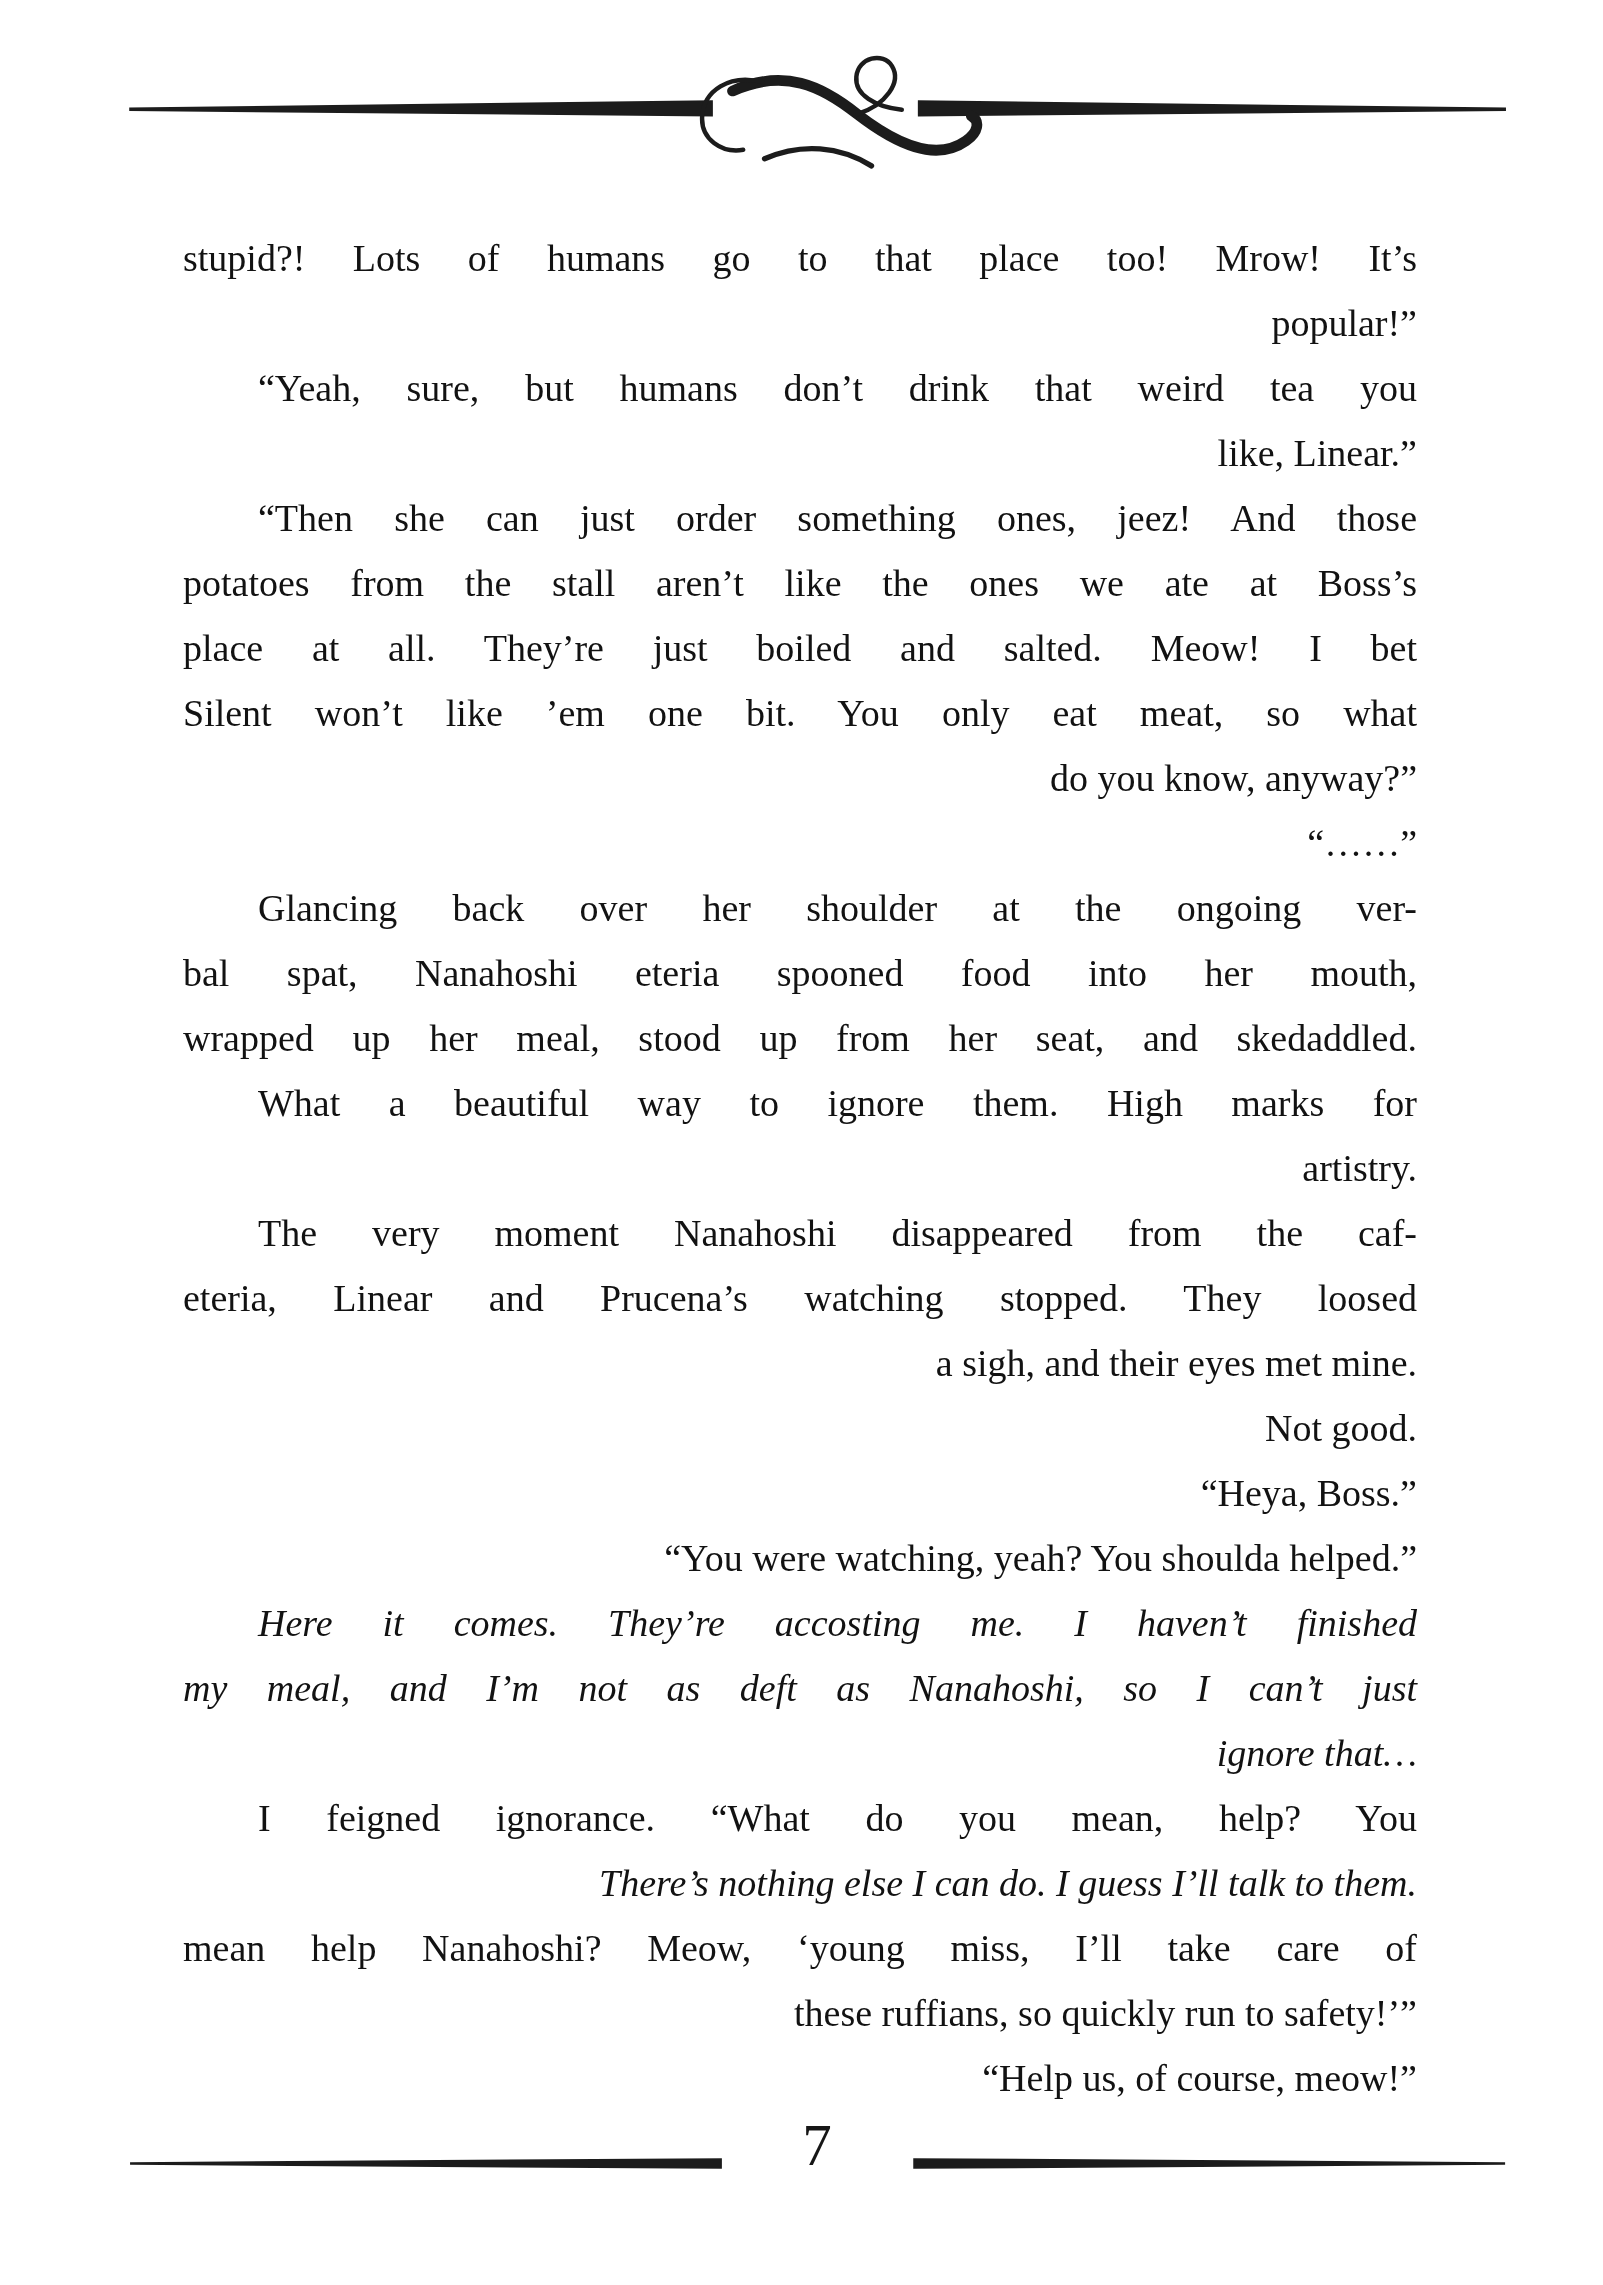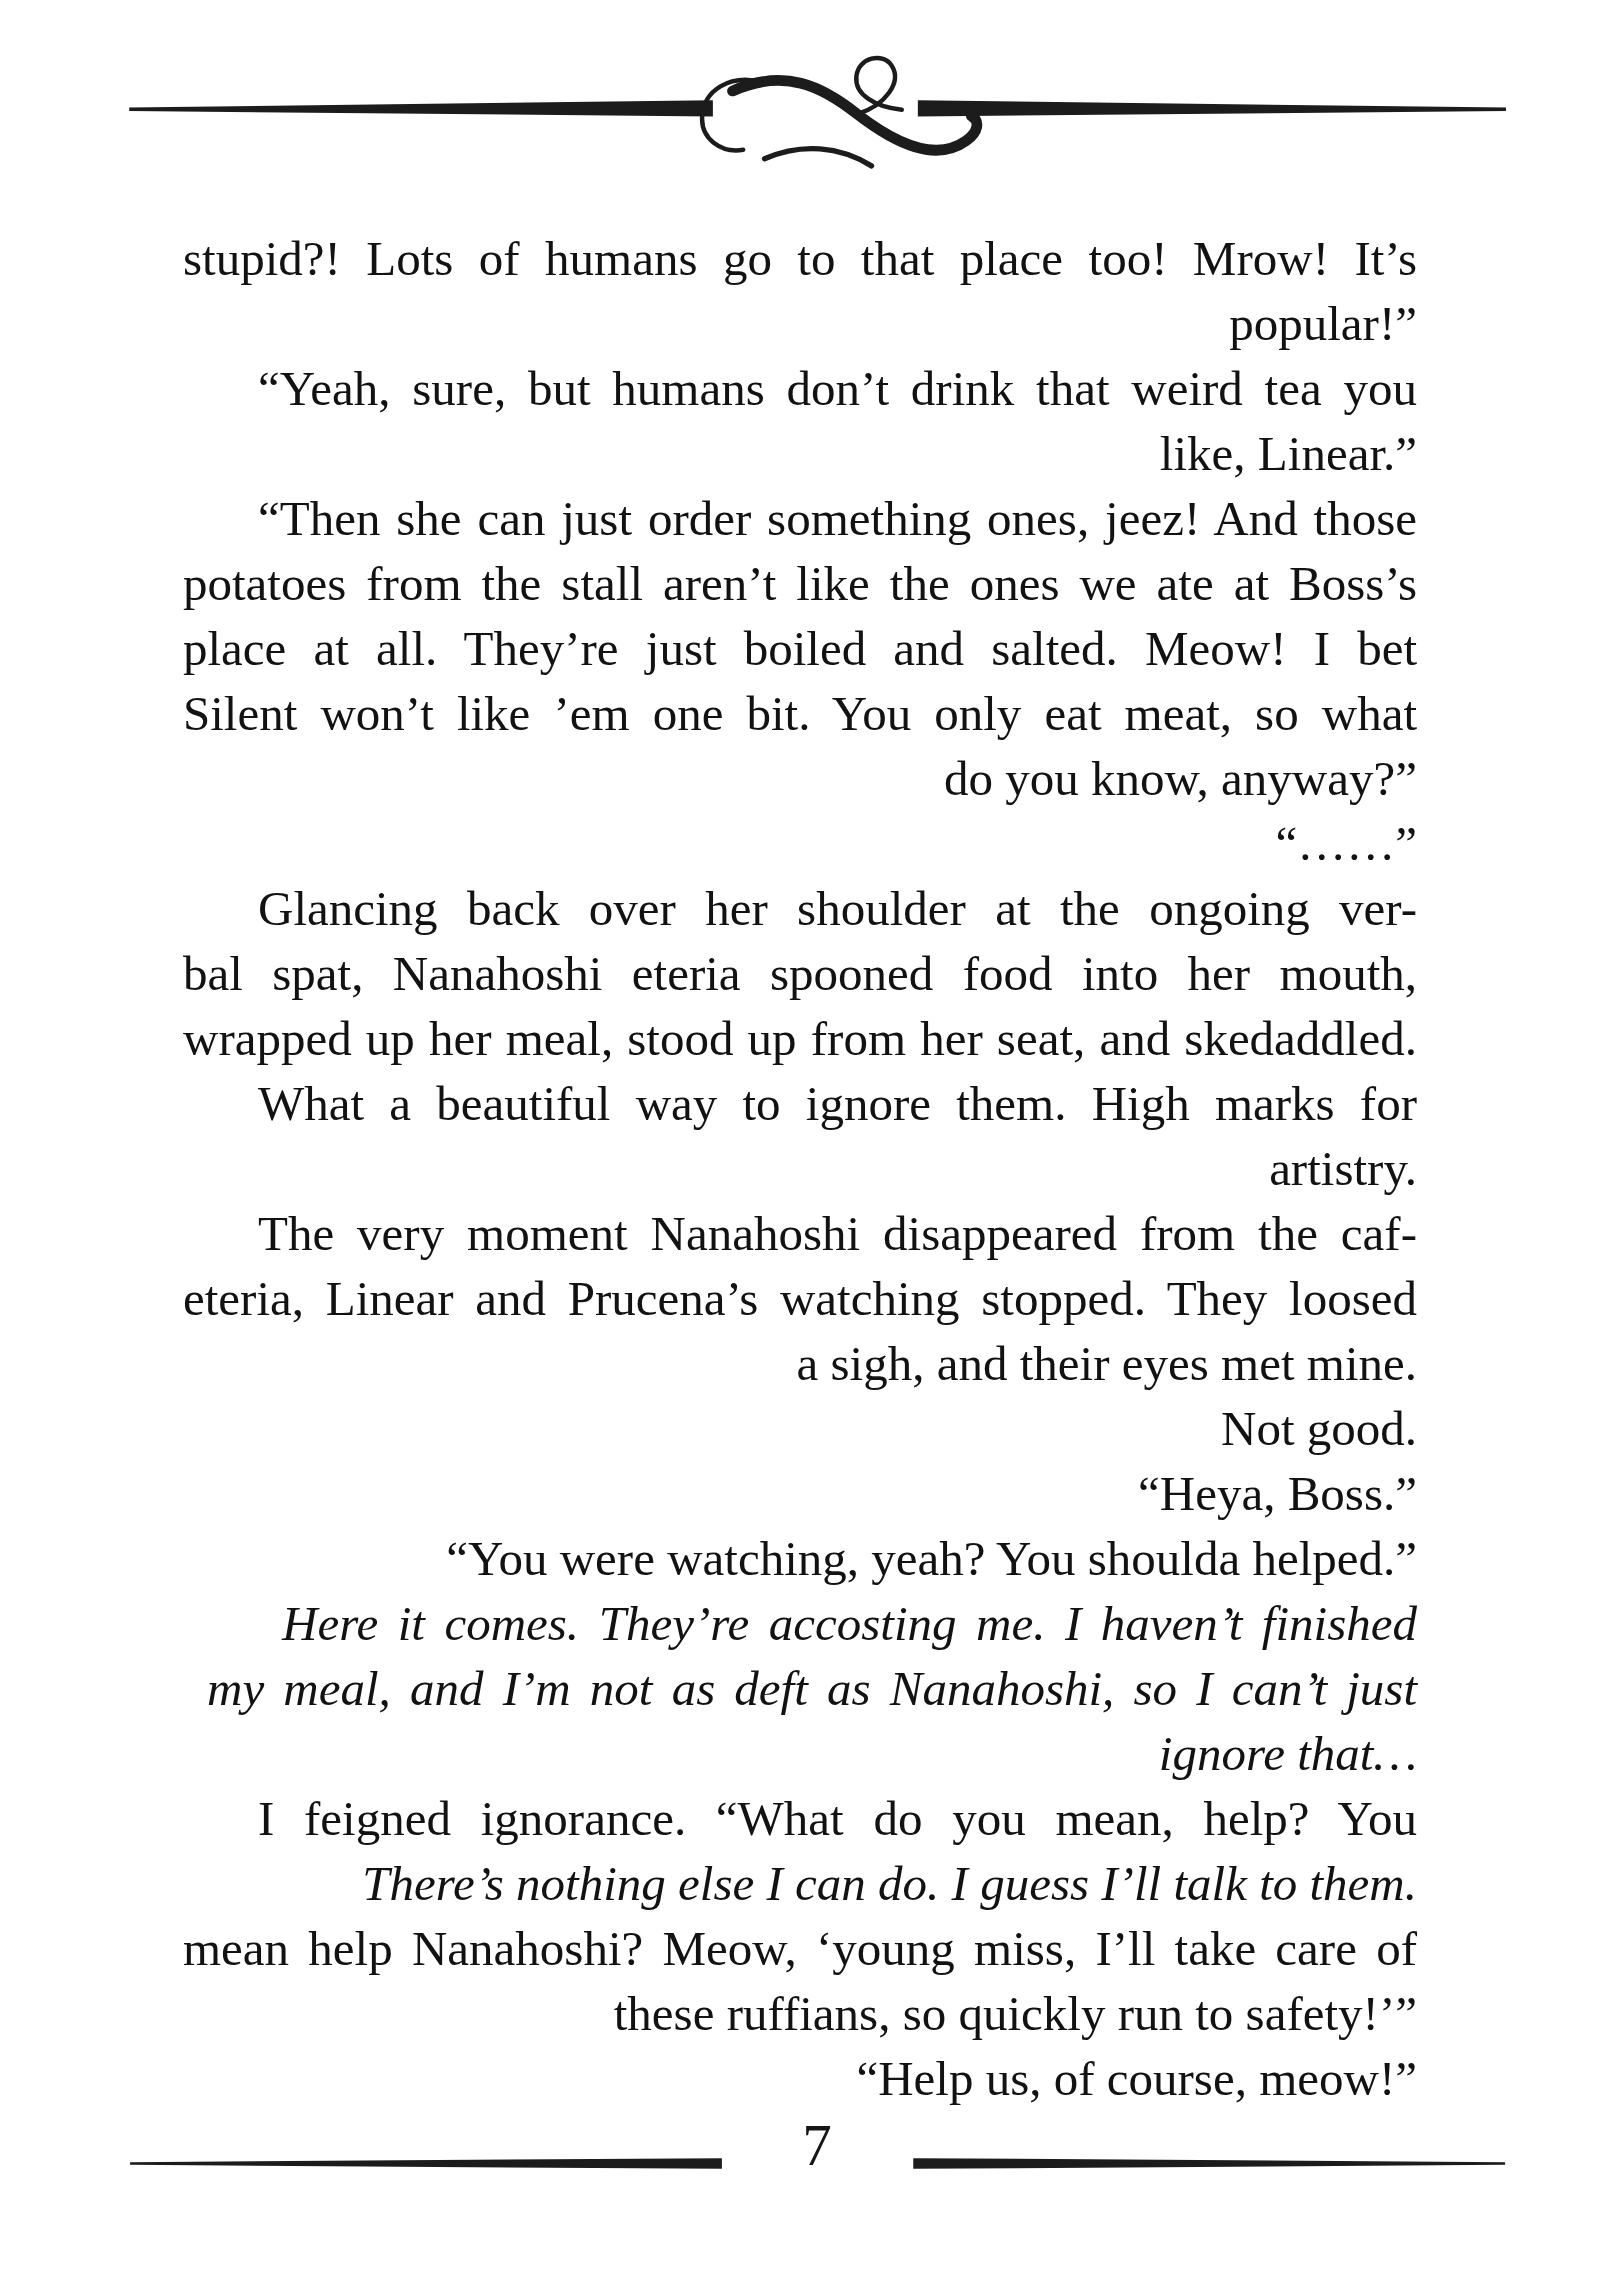--- a/index.html
+++ b/index.html
@@ -9,29 +9,29 @@
     font-family:"Liberation Serif","DejaVu Serif",serif;
     color:#121212;
     position:relative;
     overflow:hidden;
   }
   .page{position:absolute;inset:0;}
   .header-svg{position:absolute;left:0;top:0;width:1604px;height:223px;}
   .footer-svg{position:absolute;left:0;top:2119px;width:1604px;height:89px;}
   .text-block{
     position:absolute;left:183px;top:226px;width:1234px;
-    font-size:49px;line-height:65px;
+    font-size:38px;line-height:65px;
   }
   .line{
     height:65px;
     white-space:normal;
     text-align:right;
   }
   .line.ind{text-indent:75px;}
-  .line.ital{font-style:italic;margin-left:24px;}
+  .line.ital{font-style:italic;}
   .line.just{
     text-align:justify;
     text-align-last:justify;
     text-justify:inter-word;
   }
   .page-number{
     position:absolute;left:759px;top:2114px;width:116px;
     text-align:center;font-size:59px;line-height:62px;color:#161616;
   }
 </style>

